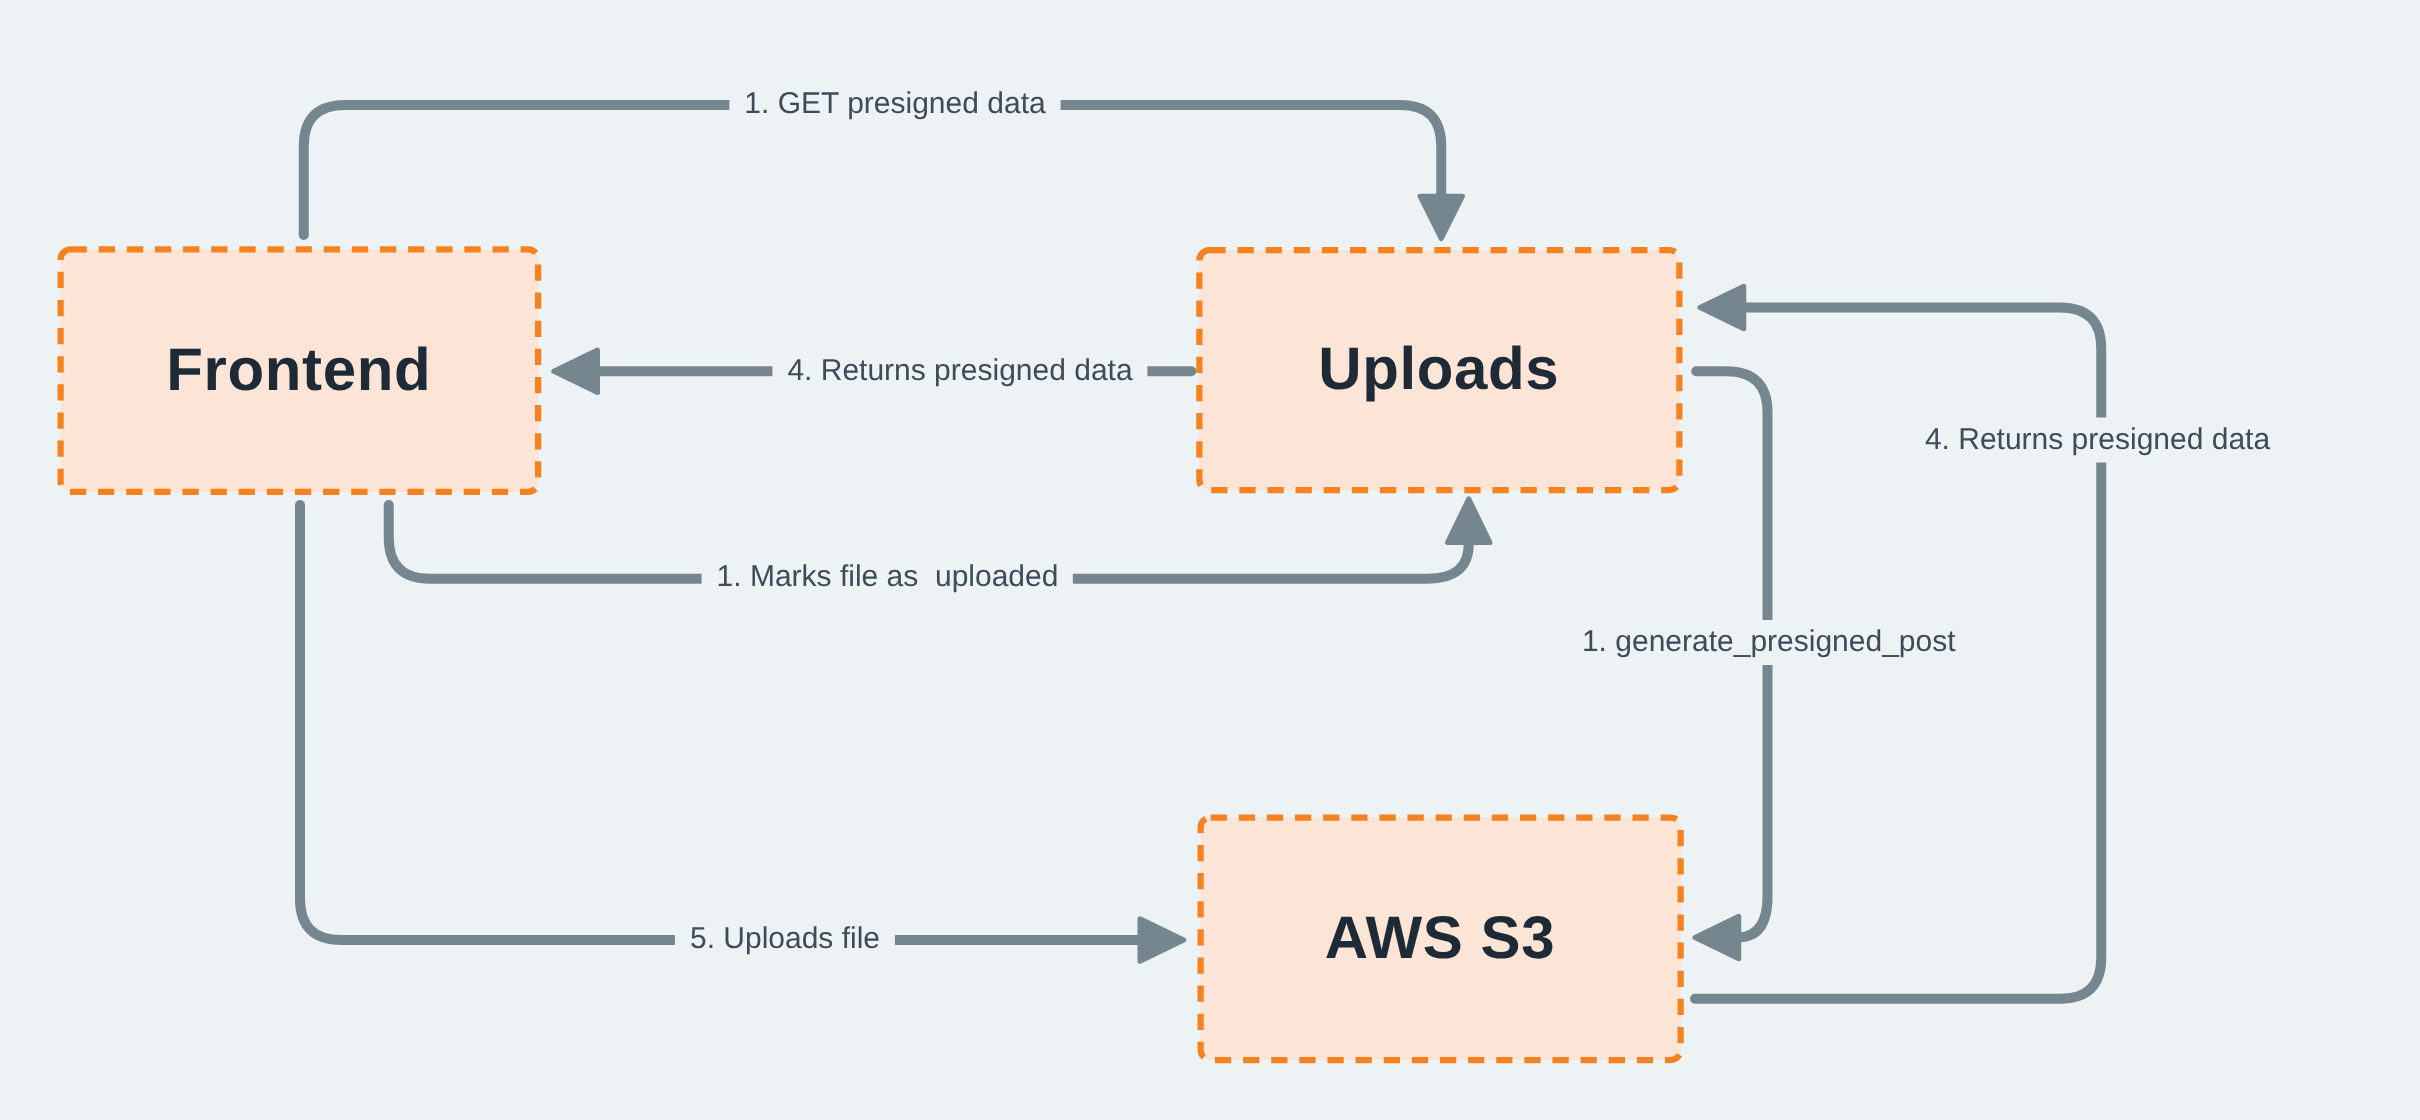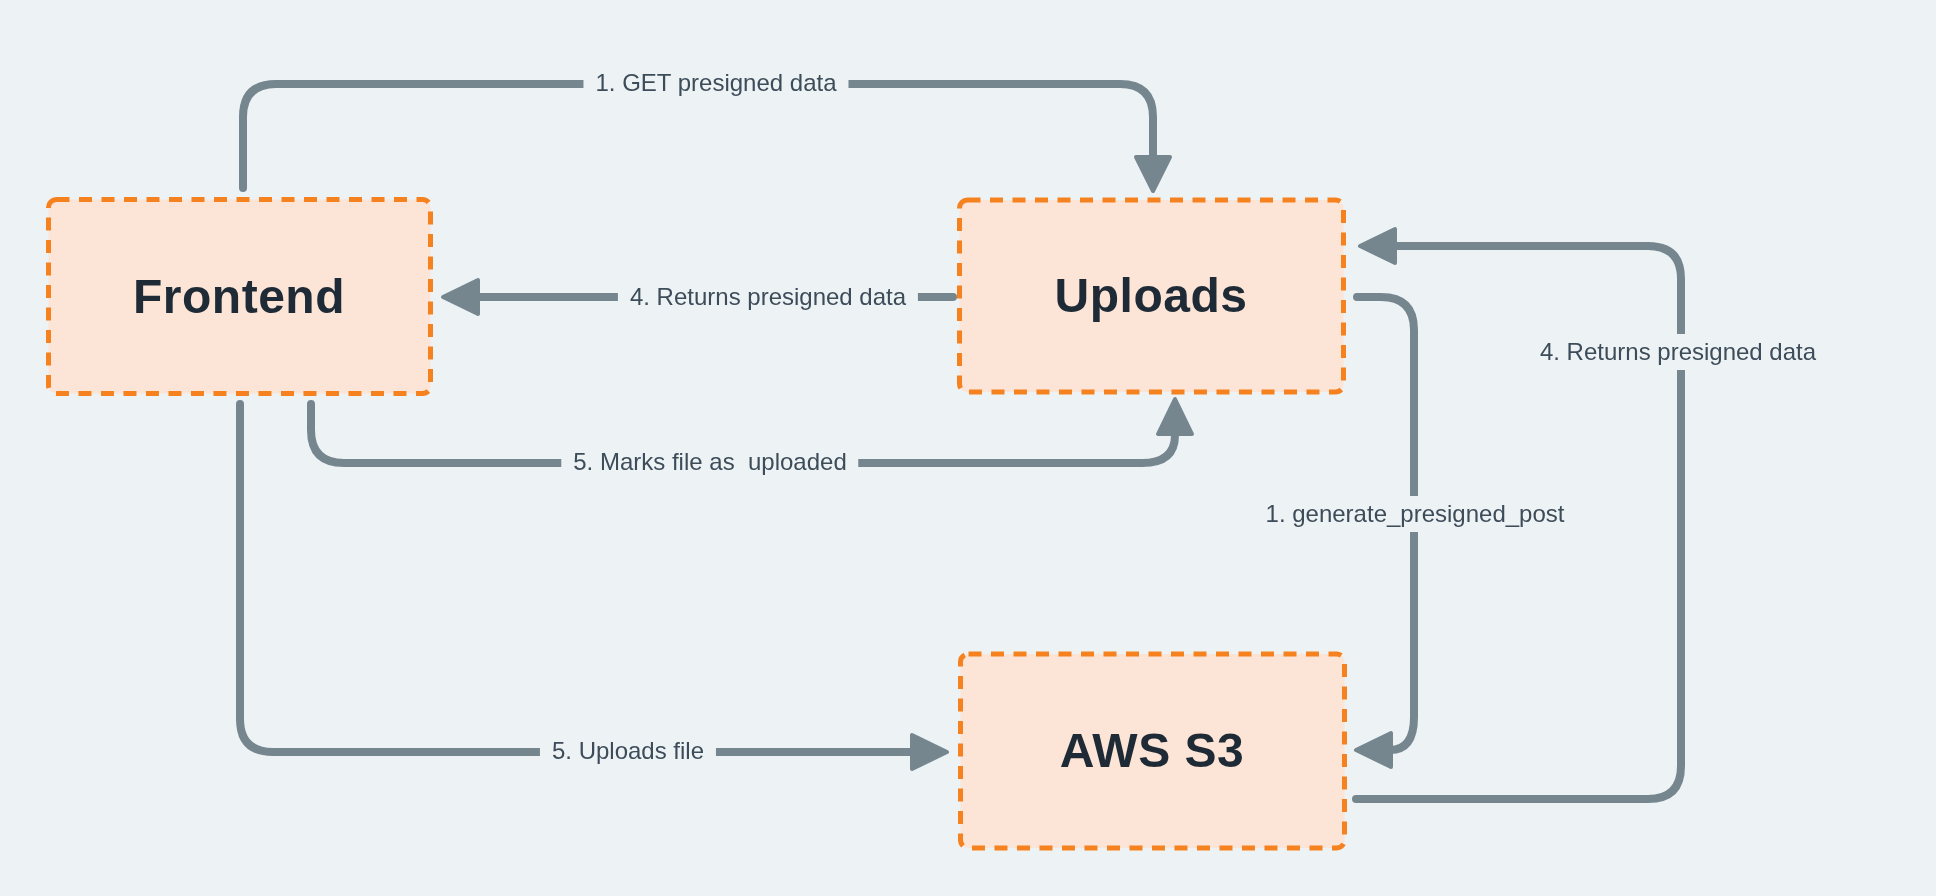--- a/index.html
+++ b/index.html
@@ -89,15 +89,15 @@
 
   <div class="node-label" style="left:239px;top:297px">Frontend</div>
   <div class="node-label" style="left:1151px;top:296px">Uploads</div>
   <div class="node-label" style="left:1152px;top:751px">AWS S3</div>
 
   <div class="edge-label" style="left:716px;top:83px">1. GET presigned data</div>
   <div class="edge-label" style="left:1415px;top:514px">1. generate_presigned_post</div>
   <div class="edge-label" style="left:1678px;top:352px">4. Returns presigned data</div>
   <div class="edge-label" style="left:768px;top:297px">4. Returns presigned data</div>
   <div class="edge-label" style="left:628px;top:751px">5. Uploads file</div>
-  <div class="edge-label" style="left:710px;top:462px">5. Marks file as  uploaded</div>
+  <div class="edge-label" style="left:710px;top:462px">1. Marks file as  uploaded</div>
 
 </div>
 
 </body></html>

